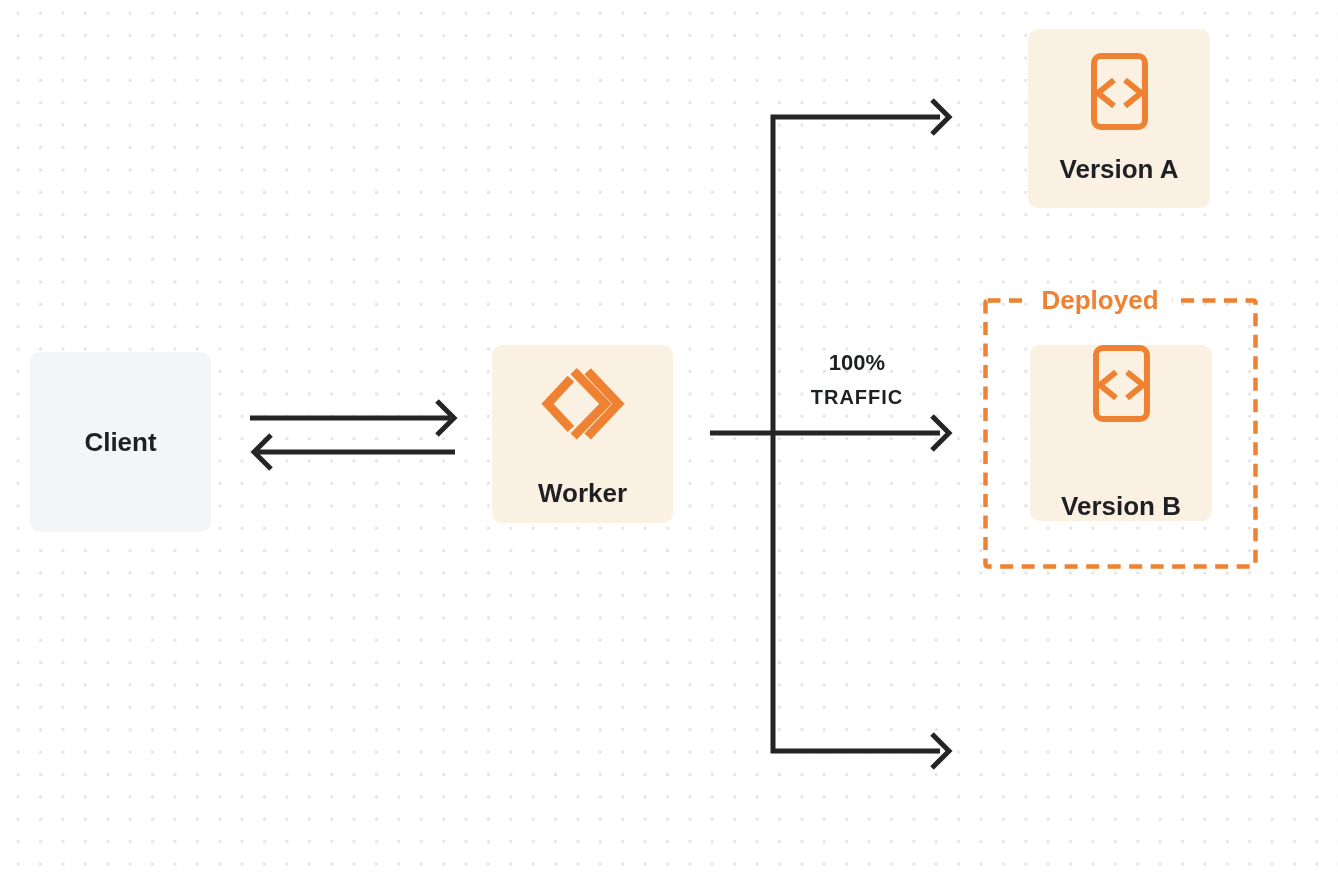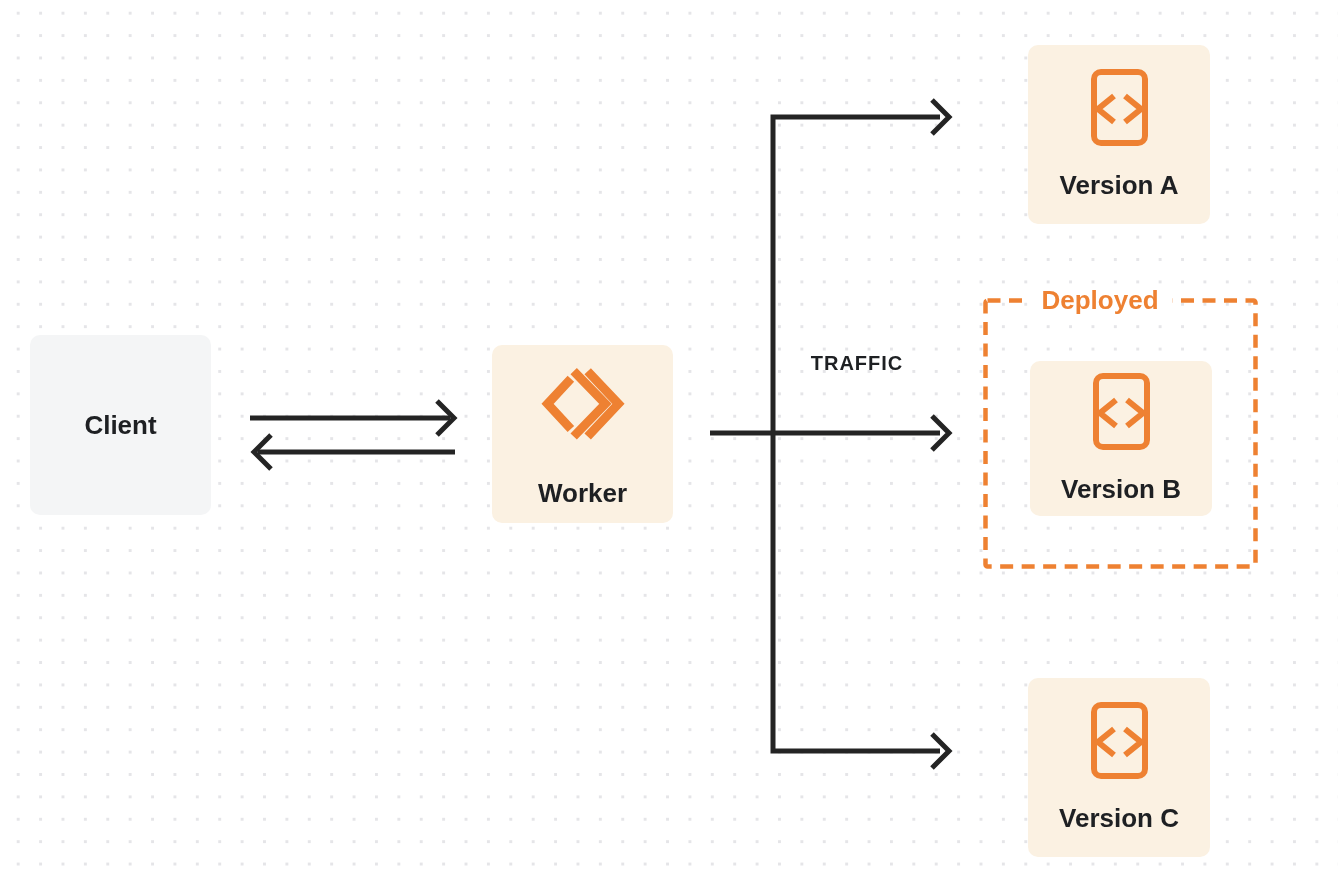--- a/index.html
+++ b/index.html
@@ -24,25 +24,25 @@
   }
   .node{
     position:absolute;
     border-radius:10px;
     display:flex;flex-direction:column;
     align-items:center;justify-content:center;
     color:var(--text-dark);
     font-weight:bold;font-size:26px;
   }
   .node-label{line-height:30px;}
-  .client{left:30px;top:335px;width:181px;height:180px;background:var(--client-gray);}
+  .client{left:30px;top:352px;width:181px;height:180px;background:var(--client-gray);}
   .worker{left:492px;top:345px;width:181px;height:178px;background:var(--box-cream);gap:35px;}
-  .version{width:182px;height:179px;background:var(--box-cream);gap:24px;margin-top:16px;}
+  .version{width:182px;height:179px;background:var(--box-cream);gap:24px;}
   .version-a{left:1028px;top:29px;}
-  .version-b{left:1030px;top:345px;height:155px;}
+  .version-b{left:1030px;top:345px;height:176px;justify-content:space-between;}
   .version-c{left:1028px;top:662px;}
   .orange{color:var(--accent-orange);}
   .arrows-layer{position:absolute;left:0;top:0;color:var(--arrow-dark);}
   .deployed-frame{position:absolute;left:983px;top:298px;color:var(--accent-orange);}
   .deployed-label{
     position:absolute;left:1100px;top:300px;
     transform:translate(-50%,-50%);
     background:#ffffff;
     padding:0 14px;
     color:var(--accent-orange);
@@ -74,20 +74,21 @@
       <path d="M932,734 L949,751 L932,768"></path>
     </g>
   </svg>
 
   <svg class="deployed-frame" width="276" height="272" viewBox="0 0 276 272">
     <rect x="2.5" y="2.5" width="270" height="266" rx="2" fill="none" stroke="currentColor" stroke-width="4.5" stroke-dasharray="13 8.5"></rect>
   </svg>
   <div class="deployed-label">Deployed</div>
 
   <div class="traffic-label">
+    <div class="traffic-line1">100%</div>
     <div class="traffic-line2">TRAFFIC</div>
   </div>
 
   <div class="node client">
     <div class="node-label">Client</div>
   </div>
 
   <div class="node worker">
     <svg class="orange" width="84" height="82" viewBox="0 0 90 86">
       <g stroke="currentColor" stroke-width="9.5" fill="none" stroke-linejoin="miter" stroke-linecap="butt">
@@ -114,24 +115,14 @@
     <svg class="orange" width="57" height="77" viewBox="0 0 57 77">
       <g stroke="currentColor" fill="none" stroke-linejoin="miter" stroke-linecap="butt">
         <rect x="3" y="3" width="51" height="71" rx="7" stroke-width="6"></rect>
         <polyline points="23,27 7,40 23,53" stroke-width="6"></polyline>
         <polyline points="34,27 50,40 34,53" stroke-width="6"></polyline>
       </g>
     </svg>
     <div class="node-label">Version B</div>
   </div>
 
-  <div class="node version version-c">
-    <svg class="orange" width="57" height="77" viewBox="0 0 57 77">
-      <g stroke="currentColor" fill="none" stroke-linejoin="miter" stroke-linecap="butt">
-        <rect x="3" y="3" width="51" height="71" rx="7" stroke-width="6"></rect>
-        <polyline points="23,27 7,40 23,53" stroke-width="6"></polyline>
-        <polyline points="34,27 50,40 34,53" stroke-width="6"></polyline>
-      </g>
-    </svg>
-    <div class="node-label">Version C</div>
-  </div>
 
 </div>
 
 </body></html>

